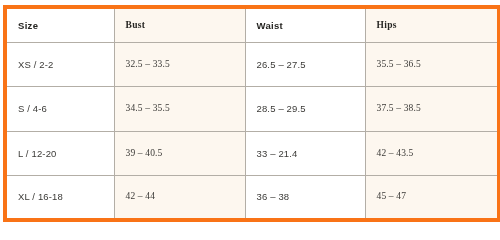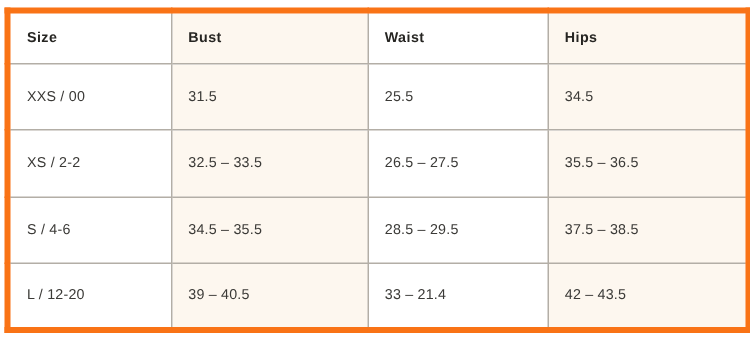--- a/index.html
+++ b/index.html
@@ -50,21 +50,21 @@
   table.size-chart th {
     font-weight: bold;
     color: #262522;
     font-size: 9.5px;
     letter-spacing: 0.3px;
   }
   table.size-chart tr.header-row th { height: 33px; }
   table.size-chart tbody tr { height: 30.5px; }
 
   
-  .cell-bust, .cell-hips { background: #fdf7ef; }
+  .cell-bust, .cell-hips { background: #fdf7ef; font-family: Liberation Serif, serif; }
   .cell-size, .cell-waist { background: #ffffff; }
 </style>
 </head>
 <body>
 
 <div id="size-chart-wrap">
   <table class="size-chart">
     <colgroup>
       <col class="col-size">
       <col class="col-bust">
@@ -74,38 +74,38 @@
     <thead>
       <tr class="header-row">
         <th class="cell-size">Size</th>
         <th class="cell-bust">Bust</th>
         <th class="cell-waist">Waist</th>
         <th class="cell-hips">Hips</th>
       </tr>
     </thead>
     <tbody>
       <tr>
-        <td class="cell-size">XXS / 00</td>
-        <td class="cell-bust">31.5</td>
-        <td class="cell-waist">25.5</td>
-        <td class="cell-hips">34.5</td>
-      </tr>
-      <tr>
         <td class="cell-size">XS / 2-2</td>
         <td class="cell-bust">32.5 – 33.5</td>
         <td class="cell-waist">26.5 – 27.5</td>
         <td class="cell-hips">35.5 – 36.5</td>
       </tr>
       <tr>
         <td class="cell-size">S / 4-6</td>
         <td class="cell-bust">34.5 – 35.5</td>
         <td class="cell-waist">28.5 – 29.5</td>
         <td class="cell-hips">37.5 – 38.5</td>
       </tr>
       <tr>
         <td class="cell-size">L / 12-20</td>
         <td class="cell-bust">39 – 40.5</td>
         <td class="cell-waist">33 – 21.4</td>
         <td class="cell-hips">42 – 43.5</td>
       </tr>
+      <tr>
+        <td class="cell-size">XL / 16-18</td>
+        <td class="cell-bust">42 – 44</td>
+        <td class="cell-waist">36 – 38</td>
+        <td class="cell-hips">45 – 47</td>
+      </tr>
     </tbody>
   </table>
 </div>
 
 </body></html>

